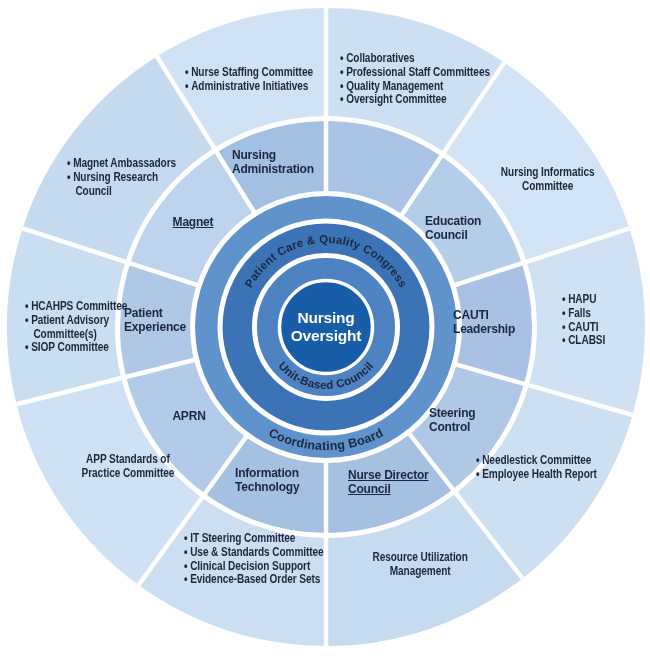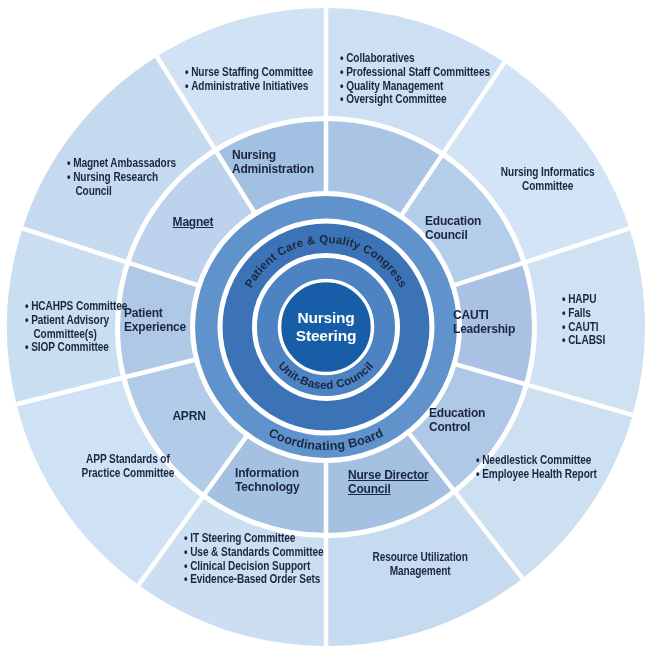--- a/index.html
+++ b/index.html
@@ -111,25 +111,25 @@
     <text class="arc" id="arc-unitbased-text" text-anchor="middle">
       <textPath href="#arc-unitbased" startOffset="50%">Unit-Based Council</textPath>
     </text>
     <text class="arc" id="arc-coordinating-text" text-anchor="middle">
       <textPath href="#arc-coordinating" startOffset="50%">Coordinating Board</textPath>
     </text>
   </svg>
 
   <div class="labels">
 
-    <div class="lbl center-lbl" style="left:326px;top:327px;">Nursing Steering</div>
+    <div class="lbl center-lbl" style="left:326px;top:327px;">Nursing Oversight</div>
 
     <div class="lbl mid" style="left:464px;top:228px;width:78px;">Education Council</div>
     <div class="lbl mid" style="left:493px;top:322px;width:80px;">CAUTI Leadership</div>
-    <div class="lbl mid" style="left:464px;top:420px;width:70px;">Education Control</div>
+    <div class="lbl mid" style="left:464px;top:420px;width:70px;">Steering Control</div>
     <div class="lbl mid" style="left:396px;top:482px;width:96px;text-decoration:underline;">Nurse Director Council</div>
     <div class="lbl mid" style="left:277px;top:480px;width:84px;">Information Technology</div>
     <div class="lbl mid" style="left:189px;top:416px;">APRN</div>
     <div class="lbl mid" style="left:162px;top:320px;width:76px;">Patient Experience</div>
     <div class="lbl mid" style="left:193px;top:222px;text-decoration:underline;">Magnet</div>
     <div class="lbl mid" style="left:280px;top:162px;width:96px;">Nursing Administration</div>
 
     <div class="lbl blk" style="left:340px;top:52px;width:200px;">
       <div class="bi">Collaboratives</div>
       <div class="bi">Professional Staff Committees</div>

